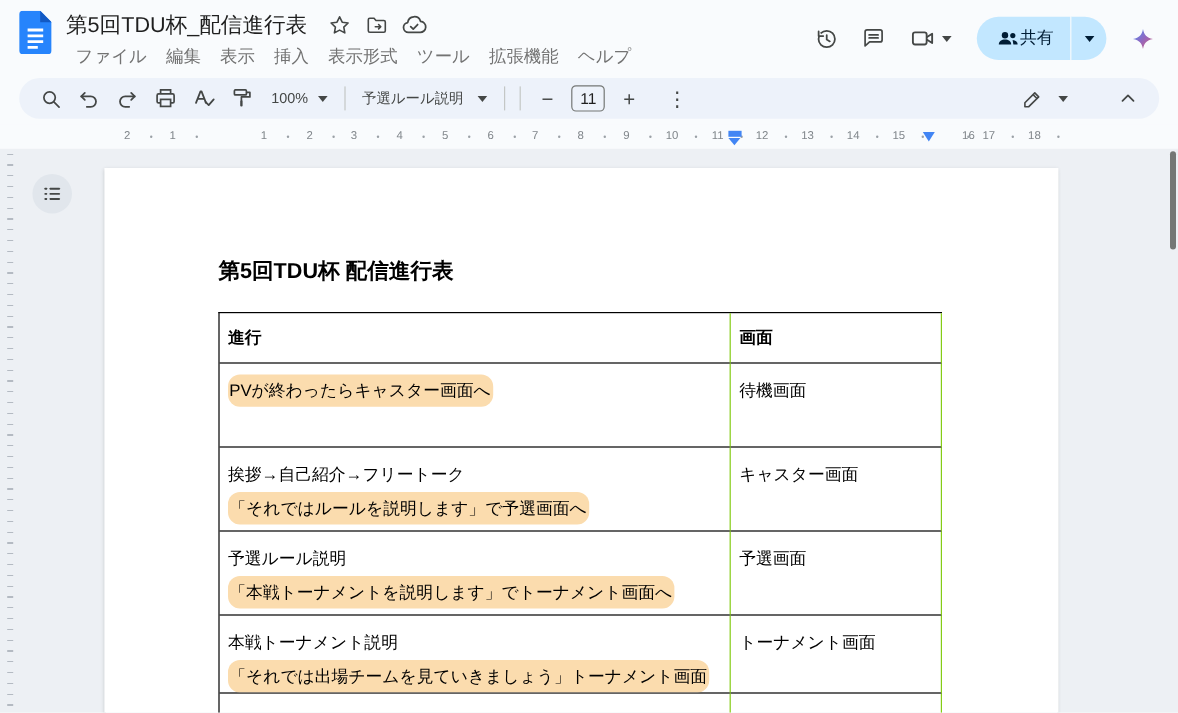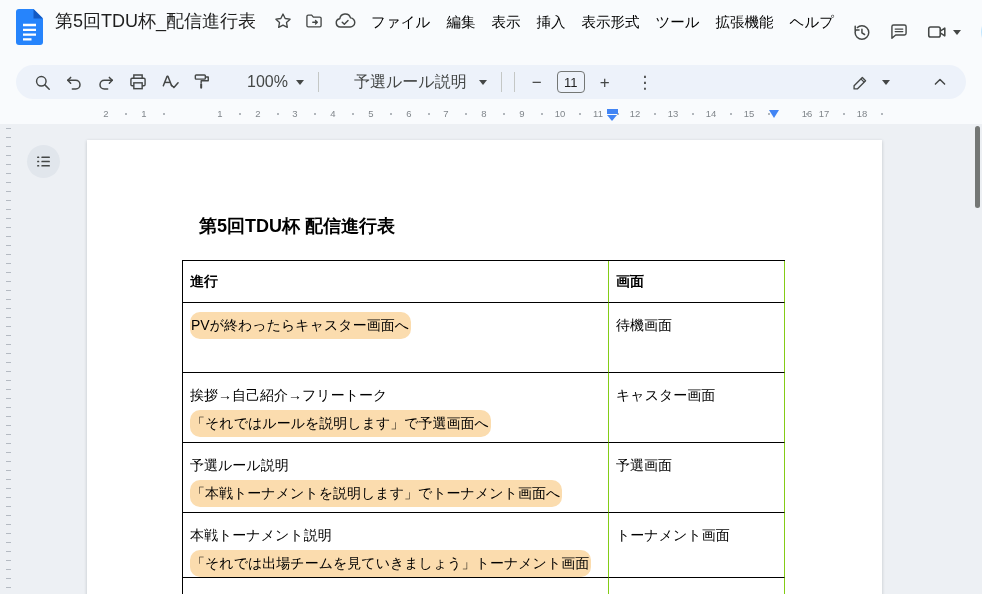--- a/index.html
+++ b/index.html
@@ -4,63 +4,63 @@
 <style>
   * { margin:0; padding:0; box-sizing:border-box; }
   html, body { width:982px; height:594px; overflow:hidden; }
   body { position:relative; font-family:"Liberation Sans","DejaVu Sans",sans-serif; background:#f9fbfd; color:#1f1f1f; }
   button { background:none; border:none; font-family:inherit; cursor:pointer; }
 
   
   .header { height:64px; display:flex; justify-content:space-between; align-items:flex-start; padding:8px 10px 0 16px; }
   .header-left { display:flex; }
   .docs-logo { margin-top:1px; }
-  .head-col { margin-left:12px; display:flex; }
+  .head-col { margin-left:12px; display:flex; flex-direction:column; }
   .title-row { display:flex; align-items:center; height:26px; }
   .doc-title { font-size:18px; color:#1f1f1f; margin-right:14px; white-space:nowrap; }
   .title-icon { width:26px; height:24px; display:flex; align-items:center; justify-content:center; border-radius:50%; margin-right:5px; }
   .menu-row { display:flex; margin-top:2px; }
-  .menu-item { font-size:14.5px; color:#000000; padding:2px 8px; border-radius:10px; line-height:20px; white-space:nowrap; }
+  .menu-item { font-size:14.5px; color:#737373; padding:2px 8px; border-radius:10px; line-height:20px; white-space:nowrap; }
   .header-right { display:flex; align-items:center; margin-top:4px; }
   .round-btn { width:40px; height:40px; border-radius:50%; display:flex; align-items:center; justify-content:center; }
   .video-btn { width:54px; gap:5px; }
   .caret { width:0; height:0; border-left:4.5px solid transparent; border-right:4.5px solid transparent; border-top:5px solid #444746; display:inline-block; }
   .share-group { display:flex; margin:0 10px 0 12px; height:36px; }
   .share-main { display:flex; align-items:center; gap:0; background:#c2e7ff; border-radius:18px 0 0 18px; padding:0 14px 0 16px; }
   .share-label { font-size:14px; font-weight:500; color:#001d35; }
   .share-caret { background:#c2e7ff; border-radius:0 18px 18px 0; width:30px; border-left:1.5px solid #f9fbfd; display:flex; align-items:center; justify-content:center; }
   .share-caret .caret { border-top-color:#001d35; }
 
   
   .toolbar-row { padding:1px 16px 5px; }
   .toolbar { height:34px; background:#edf2fa; border-radius:17px; display:flex; align-items:center; padding:0 10px; }
   .tb-btn { width:32px; height:28px; display:flex; align-items:center; justify-content:center; border-radius:4px; color:#444746; }
   .tb-sep { width:1px; height:20px; background:#c4c7c5; margin:0 6px; }
-  .tb-dd { display:flex; align-items:center; color:#444746; font-size:16px; padding:0 8px; height:28px; border-radius:4px; white-space:nowrap;margin-left:21px; }
+  .tb-dd { display:flex; align-items:center; color:#444746; font-size:12px; padding:0 8px; height:28px; border-radius:4px; white-space:nowrap; }
   .tb-dd .caret { margin-left:12px; }
   .zoom-dd .caret { margin-left:8px; }
   .glyph-btn { font-size:17px; color:#444746; line-height:1; }
   .fs-box { width:28px; height:22px; border:1px solid #747775; border-radius:4px; font-size:13px; color:#1f1f1f; display:flex; align-items:center; justify-content:center; margin:0 4px; }
   .tb-spacer { flex:1; }
   .mode-dd { margin-right:26px; }
 
   
   .ruler { position:relative; height:20px; background:#f9fbfd; }
   .ruler-num { position:absolute; top:4px; transform:translateX(-50%); font-size:9.5px; color:#80868b; }
   .ruler-dot { position:absolute; top:9px; width:2px; height:2px; border-radius:50%; background:#9aa0a6; }
   .ind-rect { position:absolute; left:607px; top:5px; width:11px; height:5px; background:#4285f4; }
   .ind-tri-left { position:absolute; left:607px; top:11px; width:0; height:0; border-left:5.5px solid transparent; border-right:5.5px solid transparent; border-top:6px solid #4285f4; }
   .ind-tri-right { position:absolute; left:769px; top:6px; width:0; height:0; border-left:5.5px solid transparent; border-right:5.5px solid transparent; border-top:8px solid #4285f4; }
 
   
   .canvas { position:relative; height:470px; background:#edf0f4; overflow:hidden; }
   .vruler { position:absolute; left:6px; top:4px; width:5px; height:100%; background:repeating-linear-gradient(to bottom,#b4bac2 0 1px,transparent 1px 9px); }
   .outline-btn { position:absolute; left:27px; top:21px; width:33px; height:33px; border-radius:50%; background:#e1e6ec; display:flex; align-items:center; justify-content:center; }
   .page { position:absolute; left:87px; top:16px; width:795px; height:640px; background:#fff; box-shadow:0 1px 3px rgba(60,64,67,.25); }
-  .doc-heading { position:absolute; left:112px; top:74px; font-size:18px; font-weight:700; color:#000; white-space:nowrap; }
+  .doc-heading { position:absolute; left:95px; top:74px; font-size:18px; font-weight:700; color:#000; white-space:nowrap; }
   .doc-table { position:absolute; left:95px; top:120px; border-top:1px solid #000; border-left:1px solid #000; }
   .tr { display:flex; }
   .td { border-right:1px solid #84cc16; border-bottom:1px solid #000; font-size:14px; color:#000; overflow:hidden; }
   .td.c1 { width:426px; }
   .td.c2 { width:176px; }
   .tr.head { height:42px; }
   .tr.head .td { display:flex; align-items:center; padding-left:7px; font-weight:700; }
   .tr.body { height:70px; }
   .tr.body .td { padding:8px 4px 0 7px; }
   .tr.r4 { height:65px; }

